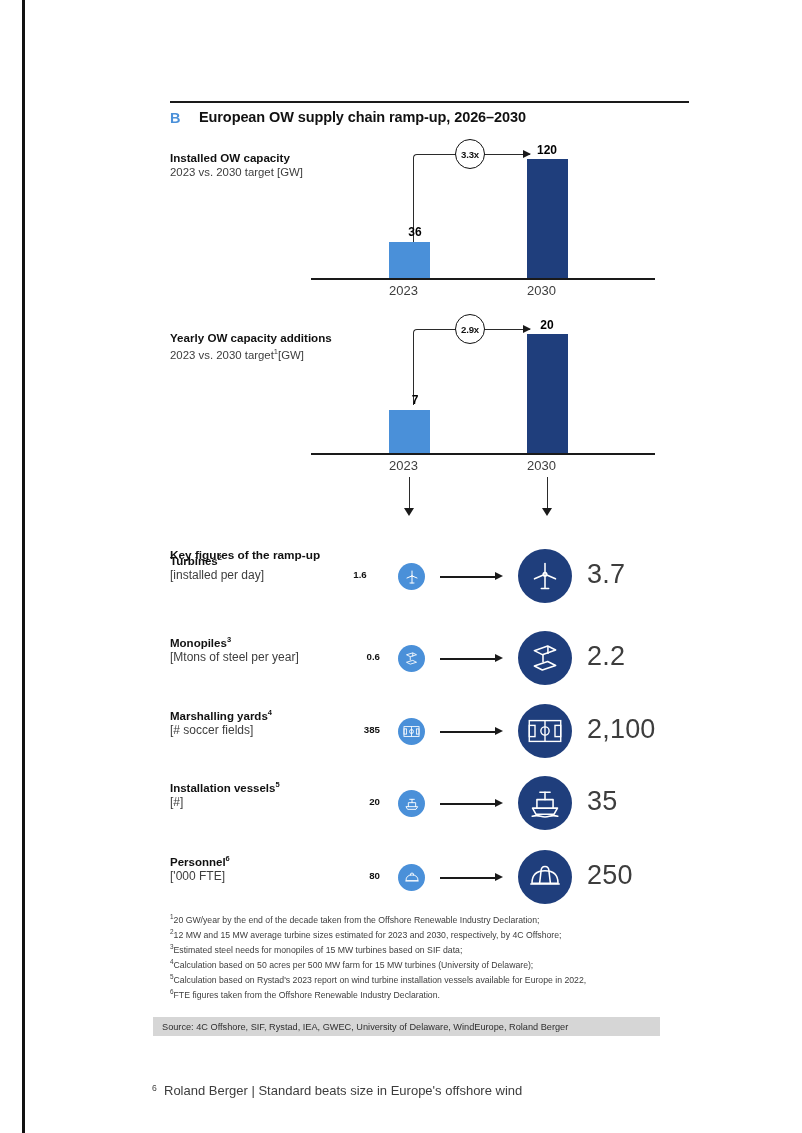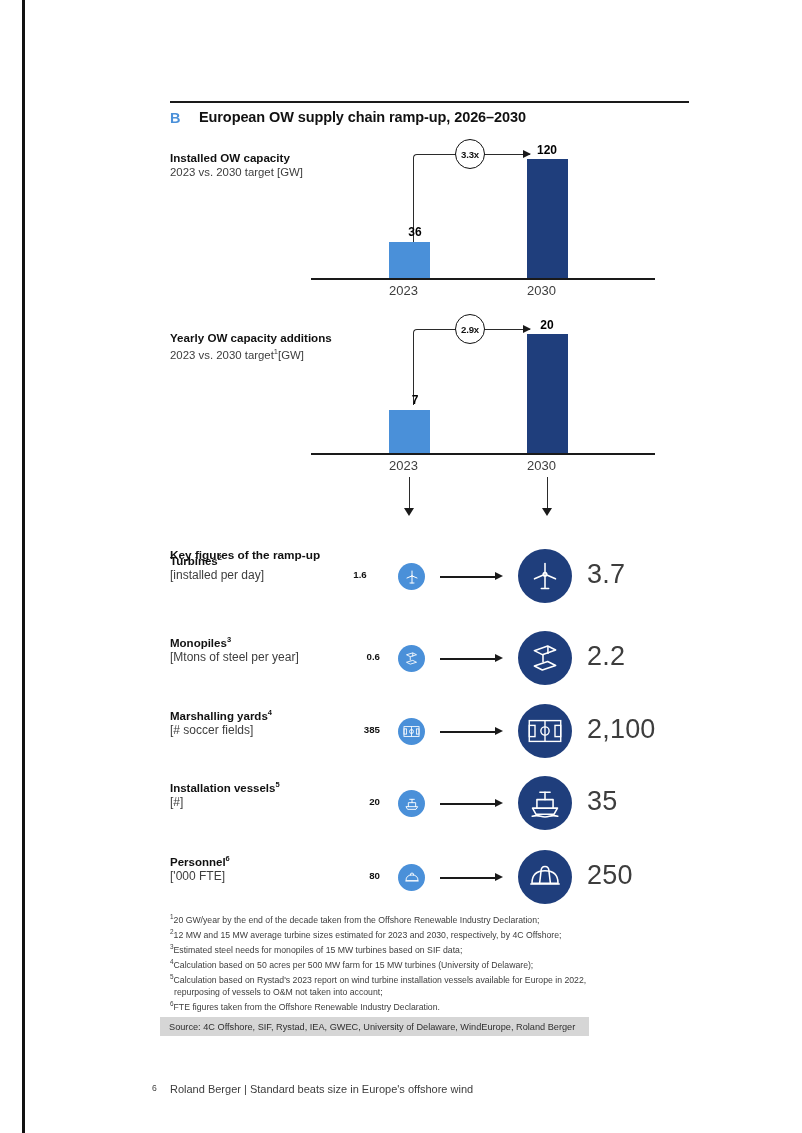--- a/index.html
+++ b/index.html
@@ -199,43 +199,43 @@
     font-size: 8.7px;
     line-height: 12.1px;
     color: #3d3d3d;
   }
   .notes div { white-space: nowrap; }
   .notes sup { font-size: 6.4px; vertical-align: super; }
   .notes .cont { padding-left: 4px; }
 
   .source {
     position: absolute;
-    left: 160px;
+    left: 153px;
     top: 1017px;
-    width: 429px;
+    width: 507px;
     height: 19px;
     background: #d6d6d6;
     font-size: 9.2px;
     color: #2f2f2f;
     display: flex;
     align-items: center;
     padding-left: 9px;
   }
   .pg-num {
     position: absolute;
     left: 152px;
     top: 1083px;
     font-size: 8.6px;
     color: #3d3d3d;
   }
   .footer-txt {
     position: absolute;
-    left: 170px;
+    left: 164px;
     top: 1083px;
-    font-size: 11px;
+    font-size: 13px;
     color: #3d3d3d;
     white-space: nowrap;
   }
 </style>
 </head>
 <body>
 
 <div class="page">
 
   <div class="edge-rule"></div>
@@ -425,21 +425,20 @@
     </div>
     <div class="kf-big-val" style="left:587px; top:14px;">250</div>
   </div>
 
   <div class="notes">
     <div><sup>1</sup><span>20 GW/year by the end of the decade taken from the Offshore Renewable Industry Declaration;</span></div>
     <div><sup>2</sup><span>12 MW and 15 MW average turbine sizes estimated for 2023 and 2030, respectively, by 4C Offshore;</span></div>
     <div><sup>3</sup><span>Estimated steel needs for monopiles of 15 MW turbines based on SIF data;</span></div>
     <div><sup>4</sup><span>Calculation based on 50 acres per 500 MW farm for 15 MW turbines (University of Delaware);</span></div>
     <div><sup>5</sup><span>Calculation based on Rystad's 2023 report on wind turbine installation vessels available for Europe in 2022,</span></div>
-    <div class="cont">repurposing of vessels to O&amp;M not taken into account;</div>
     <div><sup>6</sup><span>FTE figures taken from the Offshore Renewable Industry Declaration.</span></div>
   </div>
 
   <div class="source">Source: 4C Offshore, SIF, Rystad, IEA, GWEC, University of Delaware, WindEurope, Roland Berger</div>
 
   <div class="pg-num">6</div>
   <div class="footer-txt">Roland Berger | Standard beats size in Europe's offshore wind</div>
 
 </div>
 

